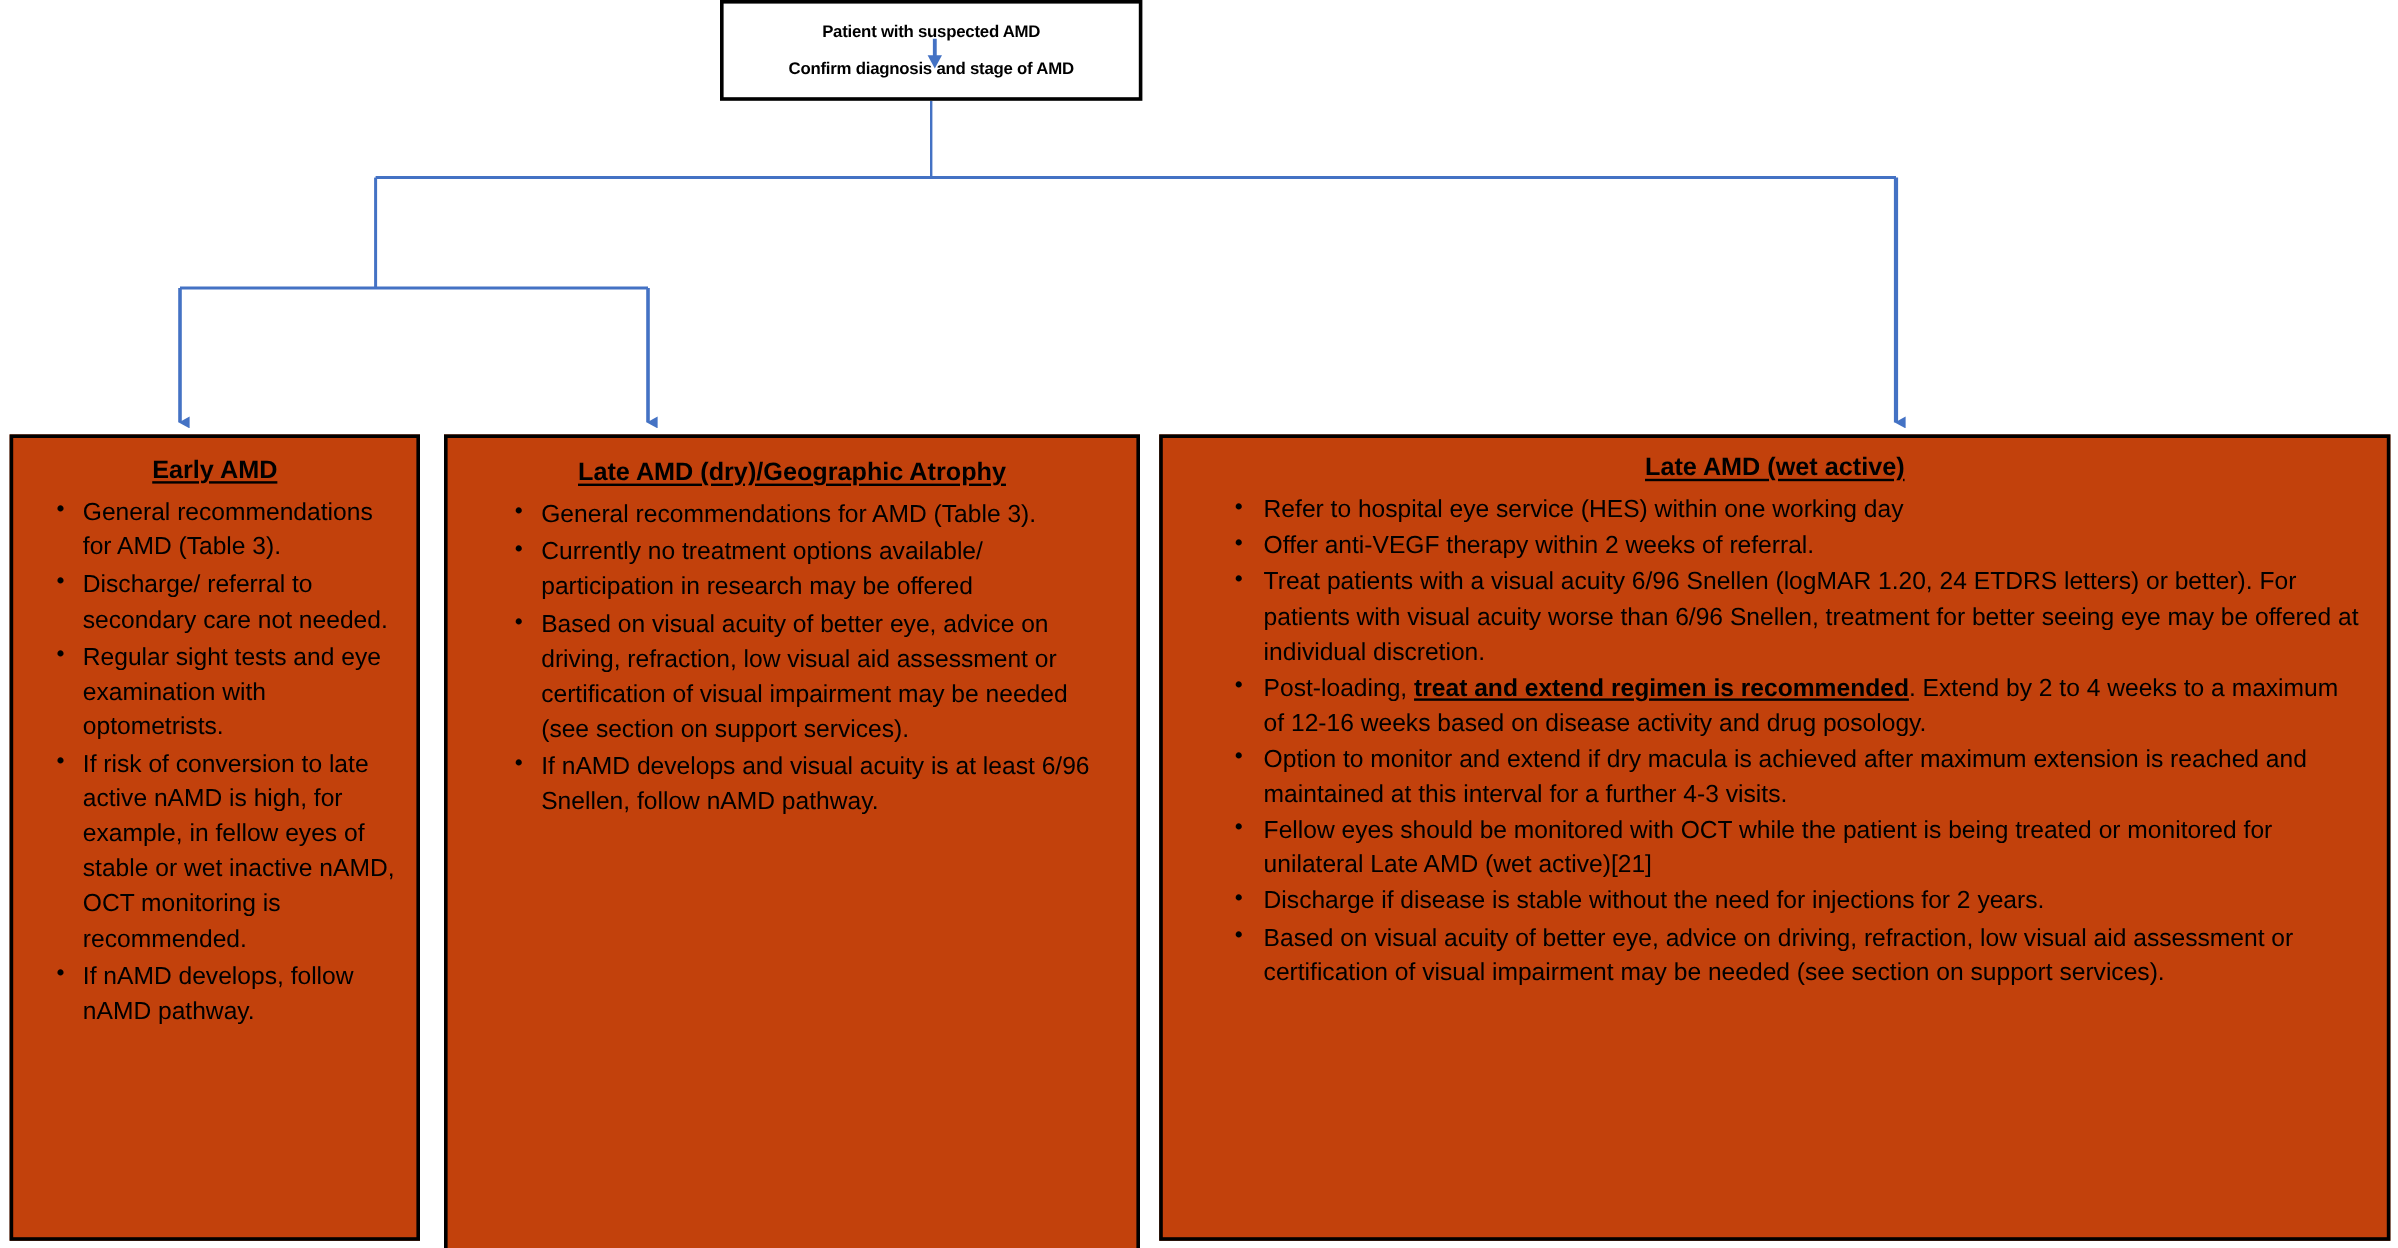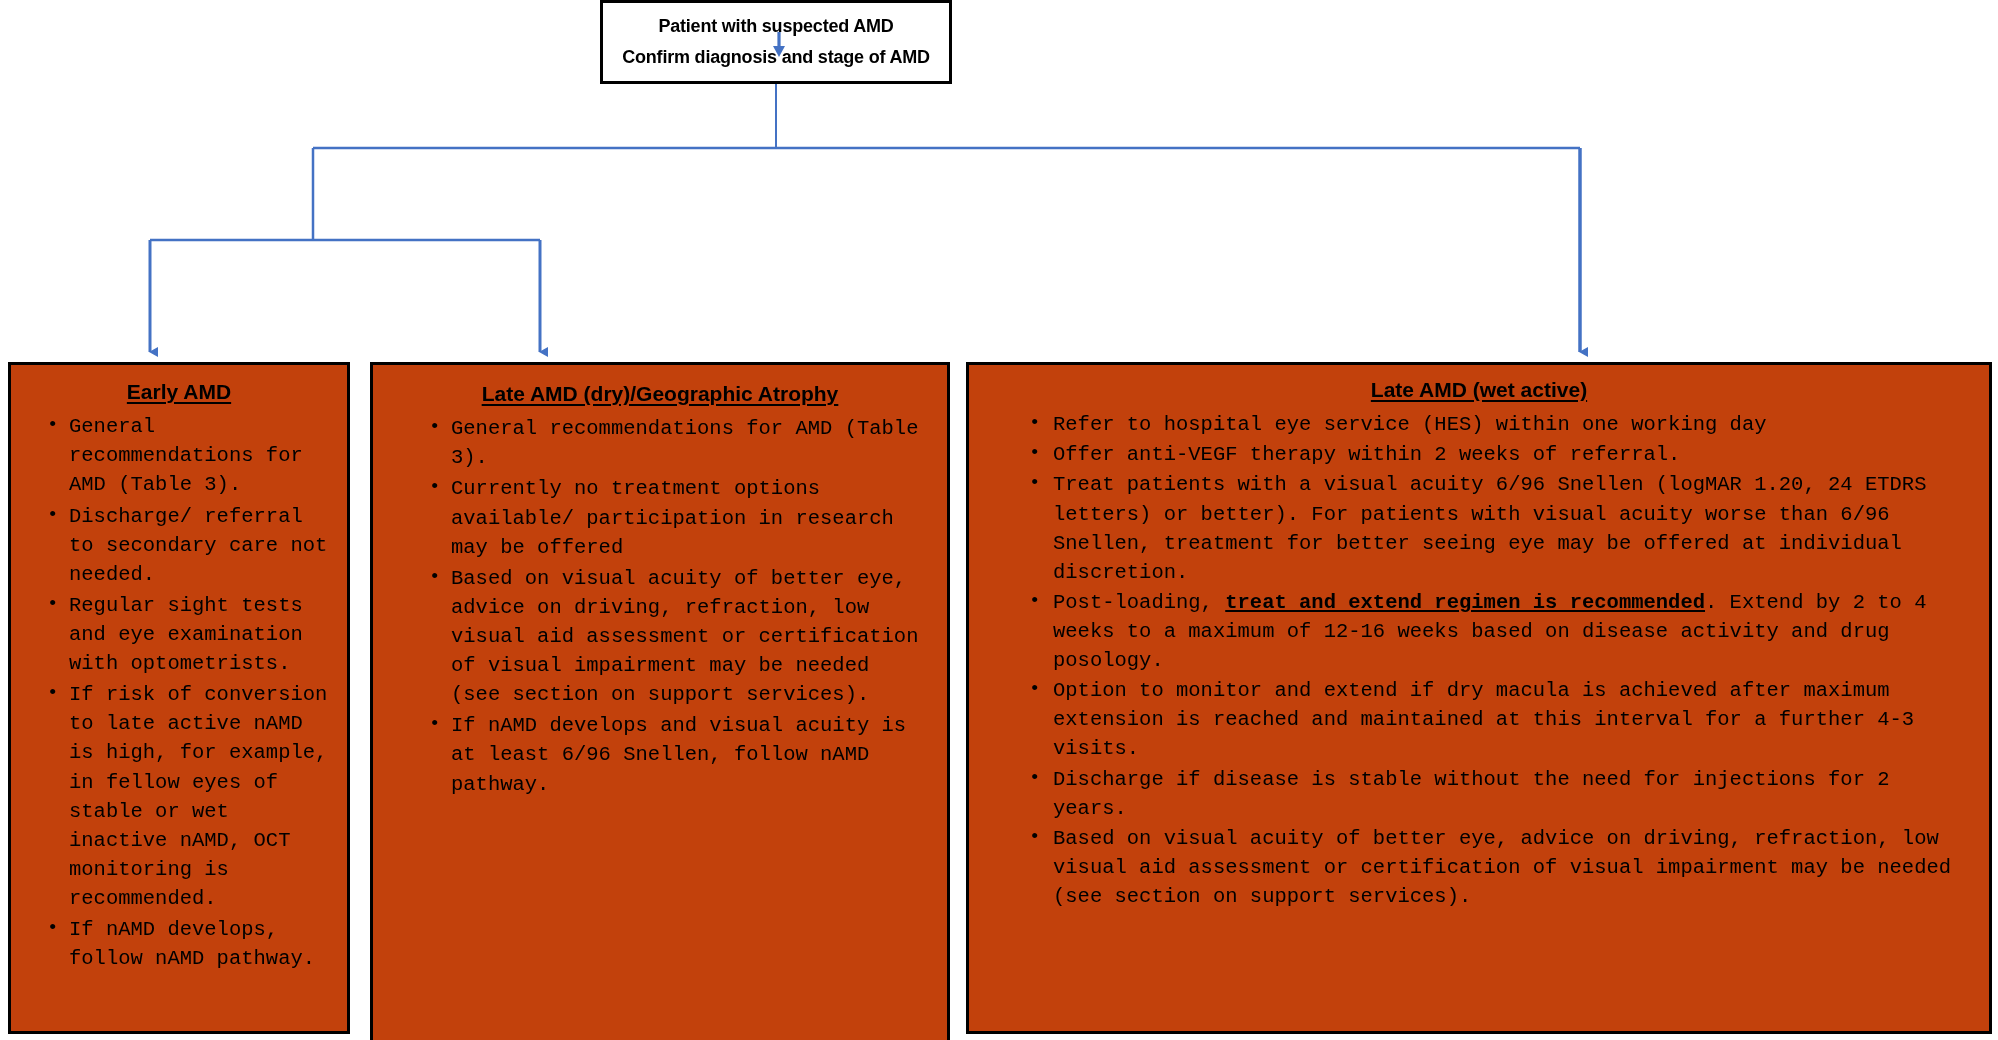--- a/index.html
+++ b/index.html
@@ -39,21 +39,21 @@
     box-sizing: border-box;
     background: #ffffff;
     display: flex;
     flex-direction: column;
     justify-content: space-around;
     align-items: center;
     text-align: center;
   }
   .node-top .line {
     font-weight: bold;
-    font-size: 18px;
+    font-size: 14px;
     line-height: 1.1;
     letter-spacing: -0.2px;
   }
   .node-top .line1 { margin-top: 8px; }
   .node-top .line2 { margin-bottom: 8px; }
 
   .inner-arrow {
     position: absolute;
     left: 772px;
     top: 32px;
@@ -89,21 +89,20 @@
     margin: 0;
     padding: 0;
     list-style: none;
   }
   ul.bullets > li {
     position: relative;
     font-size: 20.5px;
     line-height: 1.42;
     margin: 0 0 2px 0;
     padding-left: 32px;
-    font-family: Liberation Mono, monospace;
   }
   ul.bullets > li::before {
     content: "\2022";
     position: absolute;
     left: 8px;
     top: -1px;
     font-size: 19px;
     line-height: 1.5;
   }
 
@@ -181,18 +180,19 @@
   </div>
 
   <div class="box box-wet">
     <div class="box-title">Late AMD (wet active)</div>
     <ul class="bullets">
         <li><span>Refer to hospital eye service (HES) within one working day</span></li>
         <li><span>Offer anti-VEGF therapy within 2 weeks of referral.</span></li>
         <li><span>Treat patients with a visual acuity 6/96 Snellen (logMAR 1.20, 24 ETDRS letters) or better). For patients with visual acuity worse than 6/96 Snellen, treatment for better seeing eye may be offered at individual discretion.</span></li>
         <li><span>Post-loading, </span><span class="emph">treat and extend regimen is recommended</span><span>. Extend by 2 to 4 weeks to a maximum of 12-16 weeks based on disease activity and drug posology.</span></li>
         <li><span>Option to monitor and extend if dry macula is achieved after maximum extension is reached and maintained at this interval for a further 4-3 visits.</span></li>
+        <li><span>Fellow eyes should be monitored with OCT while the patient is being treated or monitored for unilateral Late AMD (wet active)[21]</span></li>
         <li><span>Discharge if disease is stable without the need for injections for 2 years.</span></li>
         <li><span>Based on visual acuity of better eye, advice on driving, refraction, low visual aid assessment or certification of visual impairment may be needed (see section on support services).</span></li>
       </ul>
   </div>
 
 </div>
 
 </body></html>

